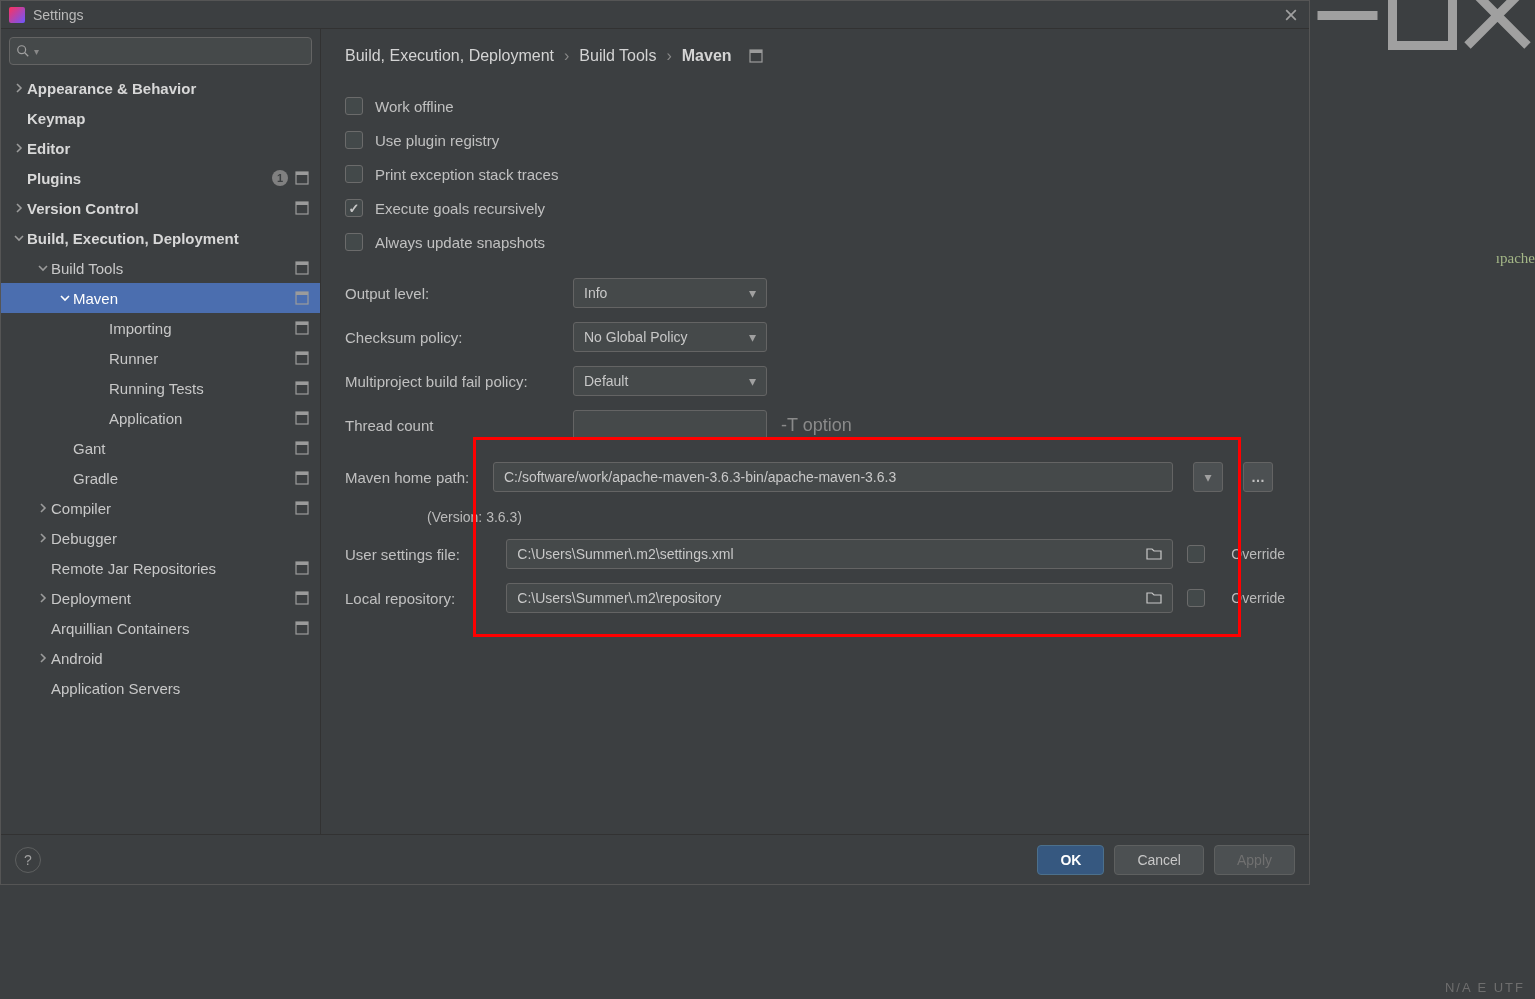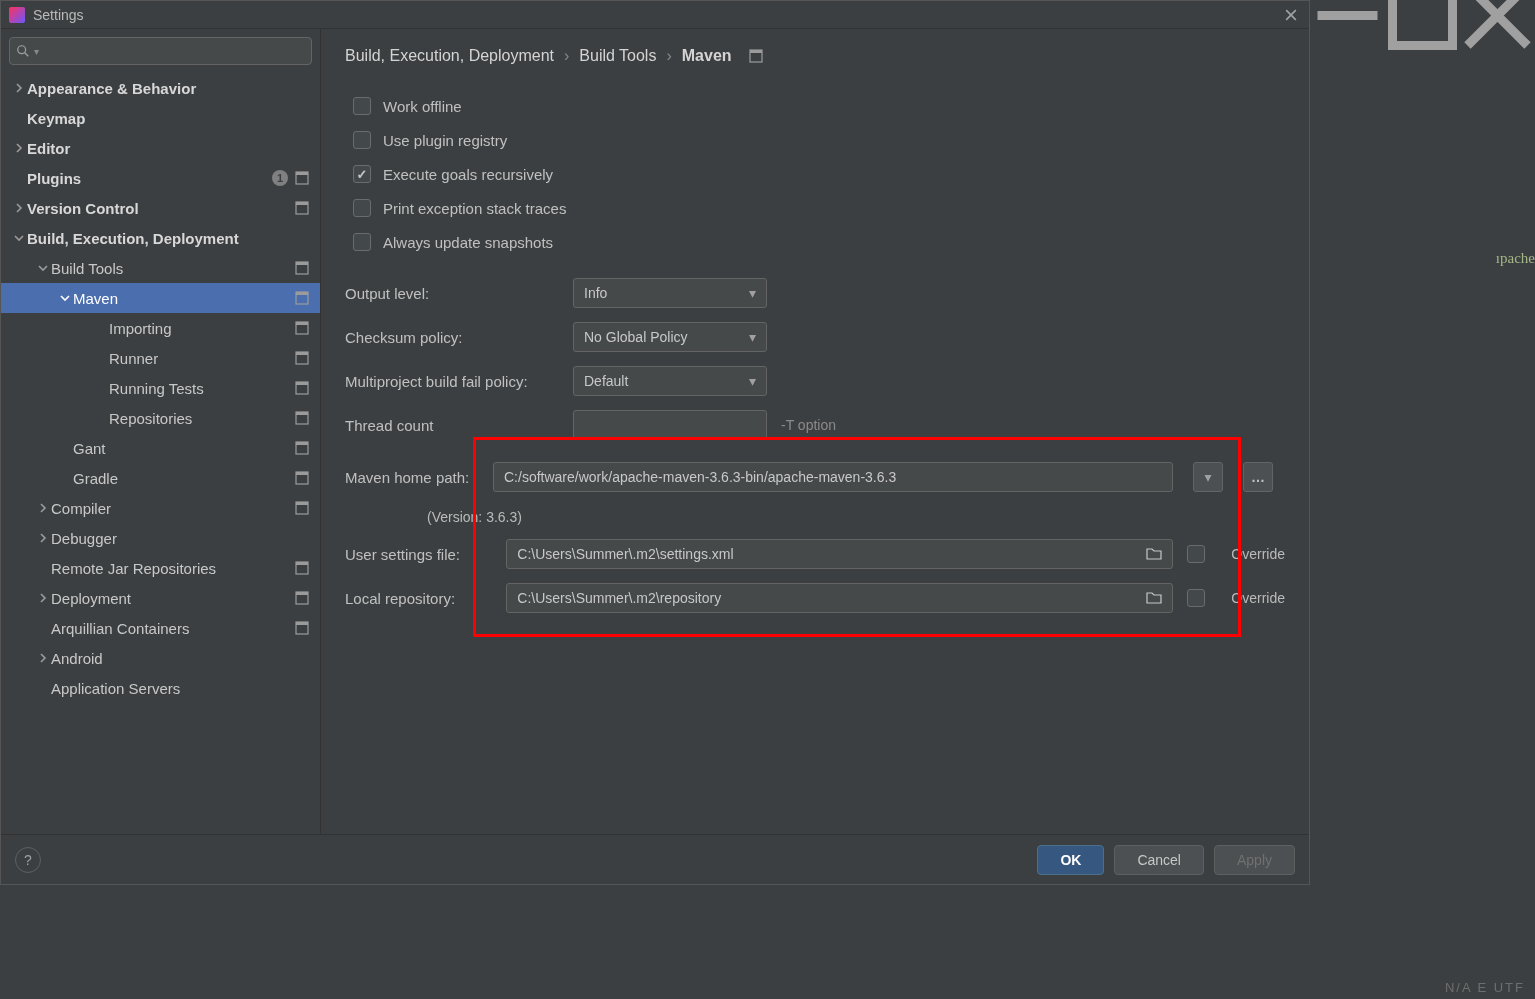--- a/index.html
+++ b/index.html
@@ -28,34 +28,34 @@
   .indent-1 { padding-left: 34px; }
   .indent-2 { padding-left: 56px; }
   .indent-3 { padding-left: 92px; }
 
   .main { flex: 1; padding: 18px 24px; overflow:auto; position: relative; }
   .breadcrumb { display: flex; align-items: center; gap: 10px; margin-bottom: 24px; font-size: 16px; color: #d4d4d4; }
   .breadcrumb .sep { color: #888; }
   .breadcrumb .current { font-weight:600; }
   .breadcrumb .proj-icon-main { width:16px; height:16px; color:#9b9b9b; margin-left:6px; }
 
-  .checkbox-row { display:flex; align-items:center; height:34px;margin-left:8px; }
+  .checkbox-row { display:flex; align-items:center; height:34px; }
   .chk { width:18px; height:18px; border:1px solid #6b6b6b; border-radius:3px; background:#43494a; display:flex; align-items:center; justify-content:center; margin-right:12px; cursor:pointer; }
   .chk.checked::after { content: '✓'; color:#c6c6c6; font-size:13px; font-weight:bold; }
   .chk-label { color:#c0c0c0; font-size:15px; }
 
   .form-row { display:flex; align-items:center; height:44px; }
   .form-row .flabel { width: 228px; color:#c0c0c0; font-size:15px; }
   .dropdown, .textfield { height:30px; background:#45494a; border:1px solid #646464; border-radius:3px; display:flex; align-items:center; padding:0 10px; color:#c8c8c8; font-size:14px; }
   .dropdown { justify-content:space-between; cursor:pointer; }
   .dropdown .dd-arrow { color:#a0a0a0; }
   .dd-194 { width:194px; }
   .textfield { }
   .t-194 { width:194px; }
-  .note { color:#8a8a8a; font-size:14px; margin-left:14px; }
+  .note { color:#8a8a8a; font-size:18px; margin-left:14px; }
 
   .highlight-box { position:absolute; border:3px solid #ff0000; pointer-events:none; }
   .path-input { flex:1; height:30px; background:#45494a; border:1px solid #646464; border-radius:3px; padding:0 10px; color:#c8c8c8; font-size:14px; display:flex; align-items:center; justify-content:space-between; }
   .version-note { margin: 10px 0 14px 82px; color:#bababa; font-size:14px; }
   .dd-btn { width:30px; height:30px; background:#4c5052; border:1px solid #646464; border-radius:3px; display:flex; align-items:center; justify-content:center; cursor:pointer; color:#a0a0a0; }
   .dots-btn { width:30px; height:30px; background:#4c5052; border:1px solid #646464; border-radius:3px; display:flex; align-items:center; justify-content:center; cursor:pointer; color:#c0c0c0; font-weight:bold; }
   .settings-row { display:flex; align-items:center; gap:14px; margin-bottom:14px; }
   .settings-row .flabel2 { width: 148px; color:#c0c0c0; font-size:15px; }
   .settings-row .path-input2 { width: 670px; height:30px; background:#45494a; border:1px solid #646464; border-radius:3px; padding:0 10px; color:#c8c8c8; font-size:14px; display:flex; align-items:center; justify-content:space-between; }
 
@@ -211,21 +211,21 @@
             <div class="tree-item indent-3">
               <span class="arrow"></span>
               <span class="label">Running Tests</span>
               <span class="proj-icon"><svg viewBox="0 0 16 16" width="16" height="16">
                   <rect x="2" y="2" width="12" height="12" fill="none" stroke="currentColor" stroke-width="1.2"></rect>
                   <rect x="2" y="2" width="12" height="3" fill="currentColor"></rect>
                 </svg></span>
             </div>
             <div class="tree-item indent-3">
               <span class="arrow"></span>
-              <span class="label">Repositories</span>
+              <span class="label">Application</span>
               <span class="proj-icon"><svg viewBox="0 0 16 16" width="16" height="16">
                   <rect x="2" y="2" width="12" height="12" fill="none" stroke="currentColor" stroke-width="1.2"></rect>
                   <rect x="2" y="2" width="12" height="3" fill="currentColor"></rect>
                 </svg></span>
             </div>
             <div class="tree-item indent-2">
               <span class="arrow"></span>
               <span class="label">Gant</span>
               <span class="proj-icon"><svg viewBox="0 0 16 16" width="16" height="16">
                   <rect x="2" y="2" width="12" height="12" fill="none" stroke="currentColor" stroke-width="1.2"></rect>
@@ -318,26 +318,26 @@
 
         <div class="checkbox-row">
             <div class="chk"></div>
             <span class="chk-label">Work offline</span>
           </div>
         <div class="checkbox-row">
             <div class="chk"></div>
             <span class="chk-label">Use plugin registry</span>
           </div>
         <div class="checkbox-row">
+            <div class="chk"></div>
+            <span class="chk-label">Print exception stack traces</span>
+          </div>
+        <div class="checkbox-row">
             <div class="chk checked"></div>
             <span class="chk-label">Execute goals recursively</span>
-          </div>
-        <div class="checkbox-row">
-            <div class="chk"></div>
-            <span class="chk-label">Print exception stack traces</span>
           </div>
         <div class="checkbox-row">
             <div class="chk"></div>
             <span class="chk-label">Always update snapshots</span>
           </div>
 
         <div style="height:12px"></div>
 
         <div class="form-row">
           <div class="flabel">Output level:</div>

